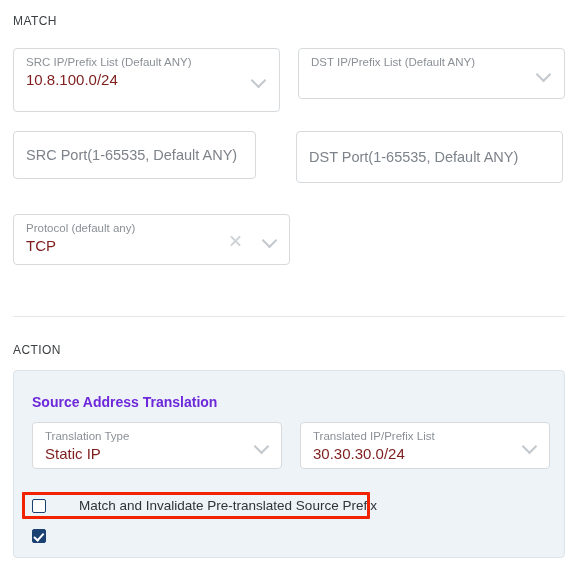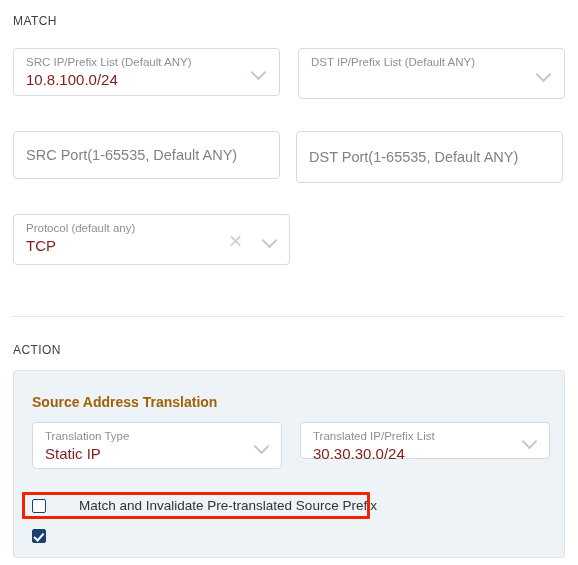--- a/index.html
+++ b/index.html
@@ -107,23 +107,23 @@
     left: 0;
     top: 6px;
     width: 13px;
     height: 2px;
     background: #cdd2d6;
   }
   .clear-x::before { transform: rotate(45deg); }
   .clear-x::after  { transform: rotate(-45deg); }
 
   
-  #src-ip-field  { left: 13px;  top: 48px;  width: 267px; height: 48px; padding-left: 48px; }
+  #src-ip-field  { left: 13px;  top: 48px;  width: 267px; height: 64px; padding-left: 48px; }
   #dst-ip-field  { left: 298px; top: 48px;  width: 267px; height: 51px; }
-  #src-port-field{ left: 13px;  top: 131px; width: 267px; height: 48px; }
+  #src-port-field{ left: 13px;  top: 131px; width: 243px; height: 48px; }
   #dst-port-field{ left: 296px; top: 131px; width: 267px; height: 52px; }
   #protocol-field{ left: 13px;  top: 214px; width: 277px; height: 51px; }
 
   #src-ip-chevron   { right: 14px; }
   #dst-ip-chevron   { right: 14px; }
   #protocol-chevron { right: 13px; }
   #protocol-clear   { right: 47px; }
 
   
   #action-panel {
@@ -135,25 +135,25 @@
     background: #eef3f8;
     border: 1px solid #dbe3eb;
     border-radius: 4px;
   }
   #sat-title {
     position: absolute;
     left: 18px;
     top: 22px;
     font-size: 14px;
     font-weight: bold;
-    color: #a16207;
+    color: #6d28d9;
     line-height: 18px;
   }
   #translation-type-field { left: 18px;  top: 51px; width: 250px; height: 47px; }
-  #translated-ip-field    { left: 286px; top: 51px; width: 250px; height: 37px; }
+  #translated-ip-field    { left: 286px; top: 51px; width: 250px; height: 47px; }
   #translation-type-chevron { right: 13px; }
   #translated-ip-chevron    { right: 13px; }
 
   
   .checkbox-row {
     position: absolute;
     display: flex;
     align-items: center;
     height: 20px;
   }

